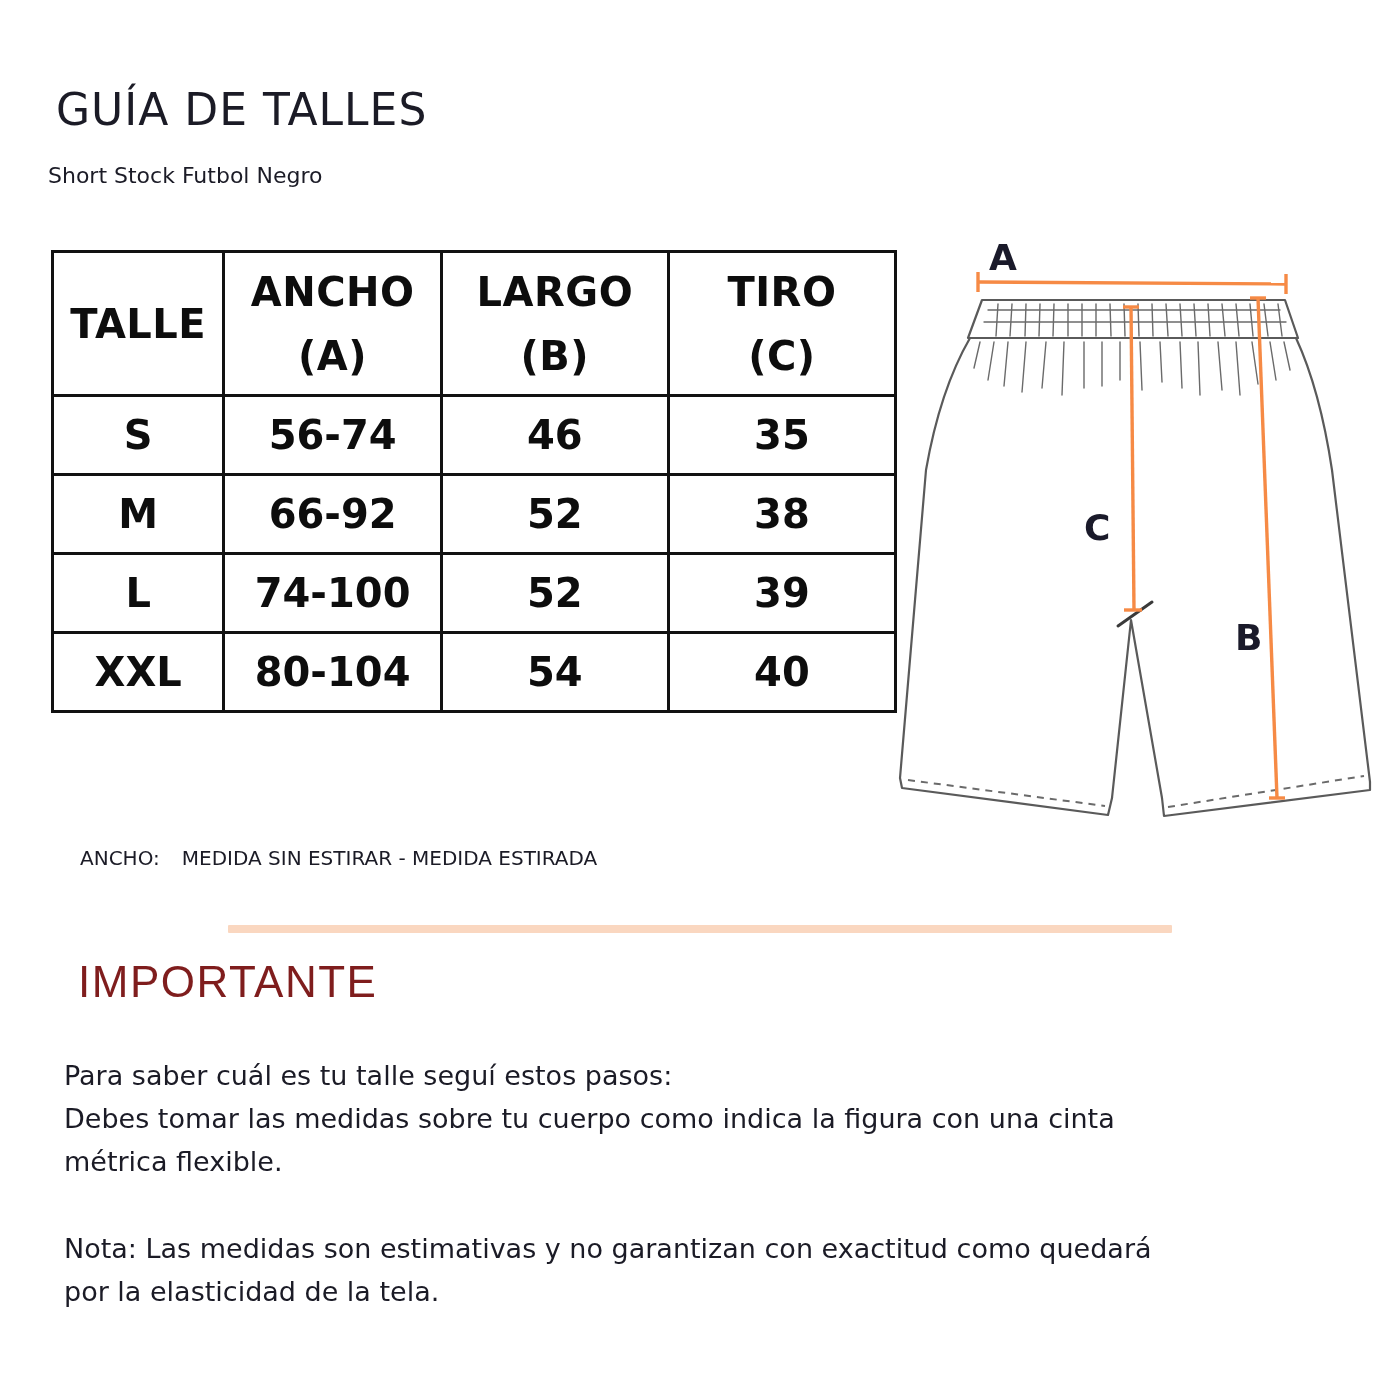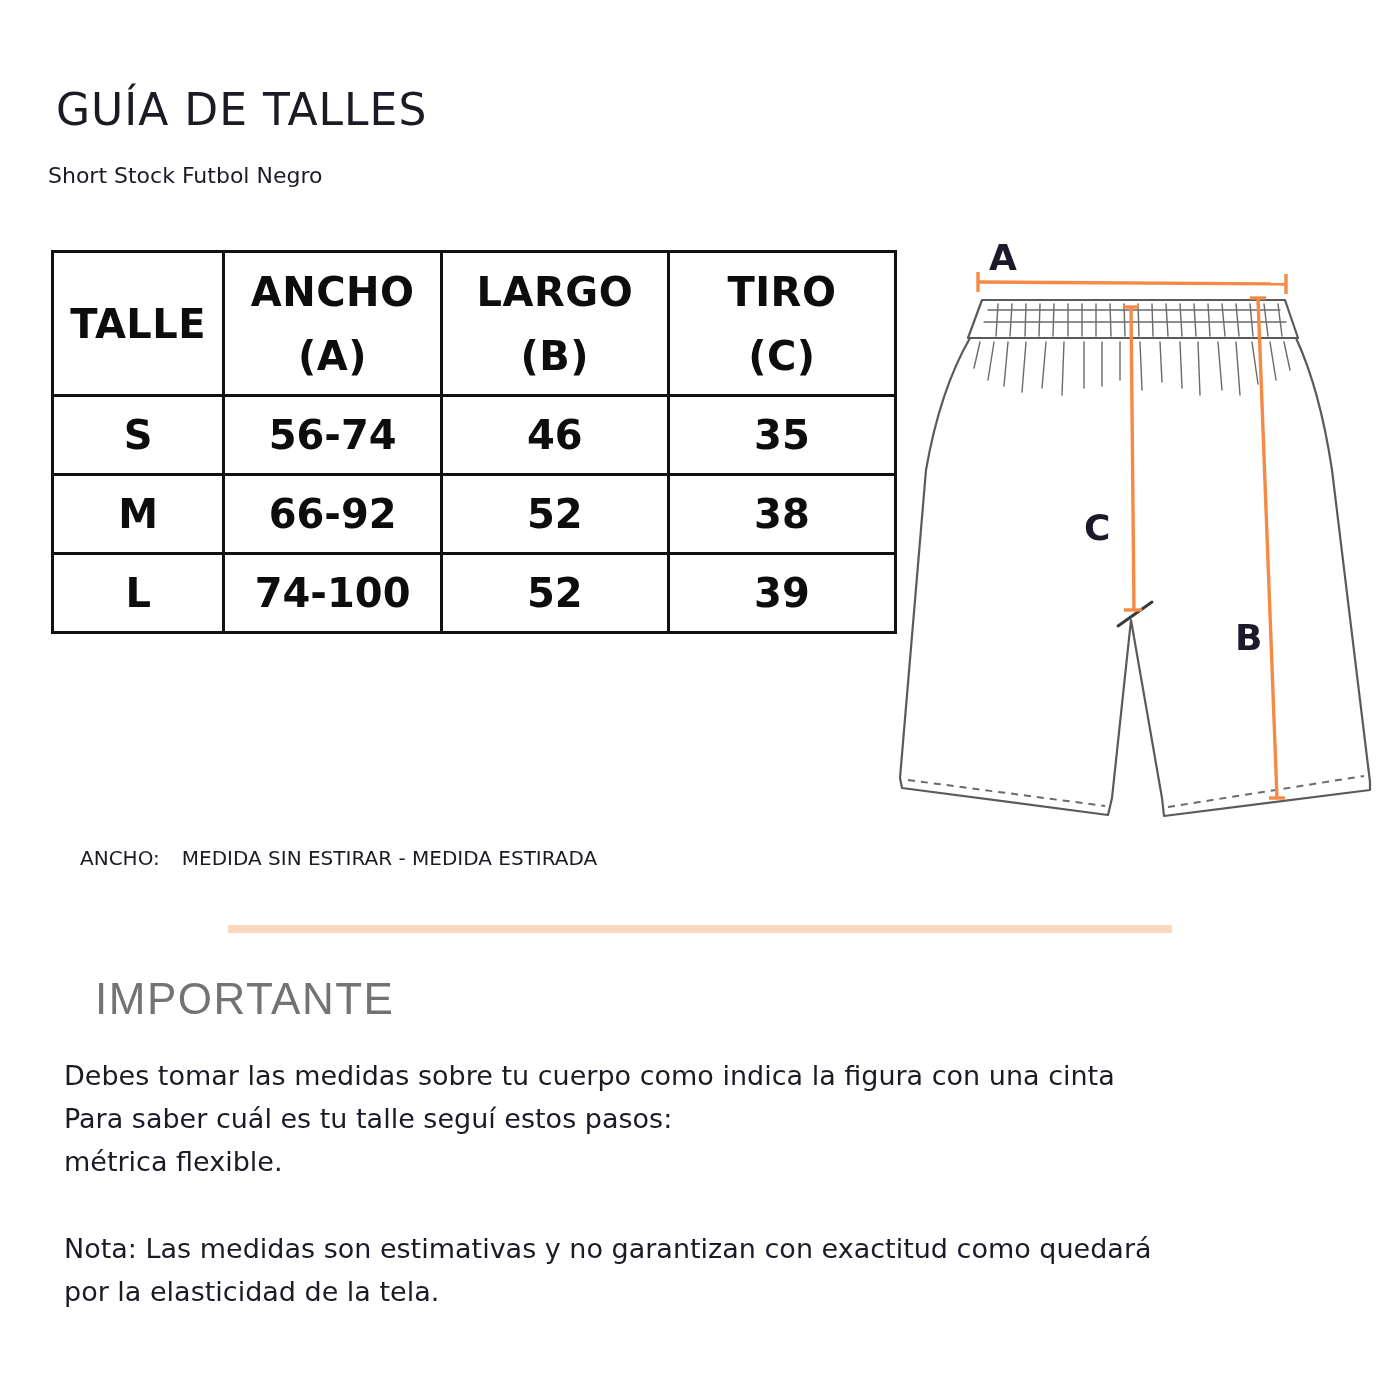--- a/index.html
+++ b/index.html
@@ -107,22 +107,22 @@
       border-radius: 1px;
     }
 
     .important-title {
       position: absolute;
       left: 78px;
       top: 954px;
       font-size: 44px;
       font-weight: 300;
       letter-spacing: 1.5px;
-      color: #737373;
-      margin: 17px;
+      color: #7f1d1d;
+      margin: 0;
       line-height: 56px;
       font-family: "Liberation Sans", sans-serif;
     }
 
     .para {
       position: absolute;
       left: 64px;
       width: 1290px;
       font-size: 27px;
       line-height: 43px;
@@ -176,20 +176,26 @@
       <td>M</td>
       <td>66-92</td>
       <td>52</td>
       <td>38</td>
     </tr>
     <tr>
       <td>L</td>
       <td>74-100</td>
       <td>52</td>
       <td>39</td>
+    </tr>
+    <tr>
+      <td>XXL</td>
+      <td>80-104</td>
+      <td>54</td>
+      <td>40</td>
     </tr>
   </tbody>
 </table>
 
 <div class="diagram">
   <svg viewBox="0 0 510 600" xmlns="http://www.w3.org/2000/svg">
     <g fill="none" stroke="#5a5a5a" stroke-width="2.2" stroke-linejoin="round" stroke-linecap="round">
 
       <path d="M102 70 L405 70 L418 108 L88 108 Z"></path>
 
@@ -239,21 +245,21 @@
   <span class="dim-label" style="left:355px; top:388px;">B</span>
 </div>
 
 <div class="footnote"><span class="fn-label">ANCHO:</span><span>MEDIDA SIN ESTIRAR - MEDIDA ESTIRADA</span></div>
 
 <div class="divider"></div>
 
 <h2 class="important-title">IMPORTANTE</h2>
 
 <p class="para para-1">
+  <span class="line">Para saber cuál es tu talle seguí estos pasos:</span>
   <span class="line">Debes tomar las medidas sobre tu cuerpo como indica la figura con una cinta</span>
-  <span class="line">Para saber cuál es tu talle seguí estos pasos:</span>
   <span class="line">métrica flexible.</span>
 </p>
 
 <p class="para para-2">
   <span class="line">Nota: Las medidas son estimativas y no garantizan con exactitud como quedará</span>
   <span class="line">por la elasticidad de la tela.</span>
 </p>
 
 </body></html>

